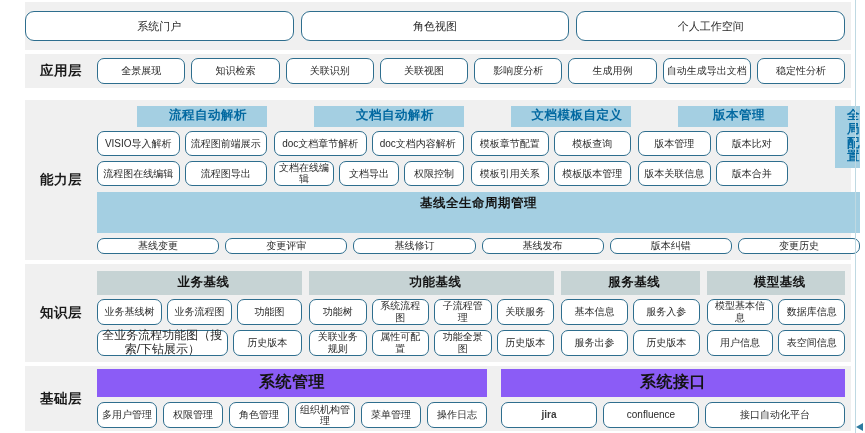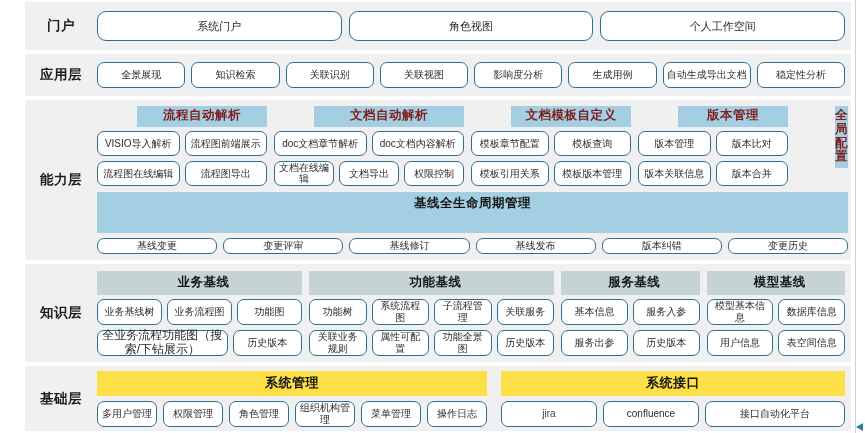--- a/index.html
+++ b/index.html
@@ -63,35 +63,35 @@
   .pill.big { font-size: 11px; border-radius: 9px; }
 
   .row { display: flex; gap: 7px; }
 
   
   #row-portal { top: 2px; height: 48px; }
   #row-portal .row { height: 30px; }
   #row-portal .pill { flex: 1 1 0; }
 
   
-  #row-app { top: 54px; height: 42px; }
+  #row-app { top: 54px; height: 34px; }
   #row-app .row { height: 26px; gap: 6px; }
   #row-app .pill { flex: 1 1 0; }
 
   
   #row-cap { top: 100px; height: 160px; }
   #cap-groups { display: flex; gap: 7px; align-items: flex-start; }
   .cap-group { display: flex; flex-direction: column; }
   .grp-head {
     background: #a4cfe2;
-    color: #7f1d1d;
+    color: #0369a1;
     font-size: 12.5px;
     font-weight: bold;
     text-align: center;
-    padding: 3px 0 4px 0;
+    padding: 3px 0 4px 12px;
     line-height: 1.1;
     letter-spacing: 0.5px;
     margin-left: 40px;
   }
   .grp-rows { padding-top: 4px; display: flex; flex-direction: column; gap: 5px; }
   .grp-rows .row { height: 25px; gap: 5px; }
   .grp-rows .pill { flex: 1 1 0; text-align: center; }
 
   #baseline-band { margin-top: 6px; }
   .band-head {
@@ -121,33 +121,33 @@
   }
   .know-rows { padding-top: 4px; display: flex; flex-direction: column; gap: 5px; }
   .know-rows .row { height: 26px; gap: 5px; }
   .know-rows .pill { flex: 1 1 0; }
 
   
   #row-base { top: 366px; height: 65px; }
   #base-groups { display: flex; gap: 14px; align-items: flex-start; }
   .base-group { display: flex; flex-direction: column; }
   .base-head {
-    background: #fde047;
+    background: #8b5cf6;
     color: #141414;
-    font-size: 13px;
+    font-size: 16px;
     font-weight: bold;
     text-align: center;
     padding: 3px 0 4px 0;
     letter-spacing: 0.5px;
   }
   .base-rows { padding-top: 5px; }
   .base-rows .row { height: 26px; gap: 6px; }
   .base-rows .pill { flex: 1 1 0; }
 
-  .jira { position: relative; color: #3b3b3b; }
+  .jira { position: relative; color: #3b3b3b; font-weight: bold; }
   .jira::after {
     content: "";
     position: absolute;
     left: 50%;
     transform: translateX(-50%);
     bottom: 2px;
     width: 22px;
     height: 3px;
     background-image:
       linear-gradient(45deg, transparent 45%, #e03030 45%, #e03030 55%, transparent 55%),
@@ -174,21 +174,20 @@
     border-bottom: 4px solid transparent;
     border-right: 7px solid #2e7ba0;
   }
 </style>
 </head>
 <body>
 
 <div id="canvas">
 
   <div class="layer" id="row-portal">
-    <div class="layer-label">门户</div>
     <div class="layer-body">
       <div class="row">
         <div class="pill big">系统门户</div>
         <div class="pill big">角色视图</div>
         <div class="pill big">个人工作空间</div>
       </div>
     </div>
   </div>
 
   <div class="layer" id="row-app">

